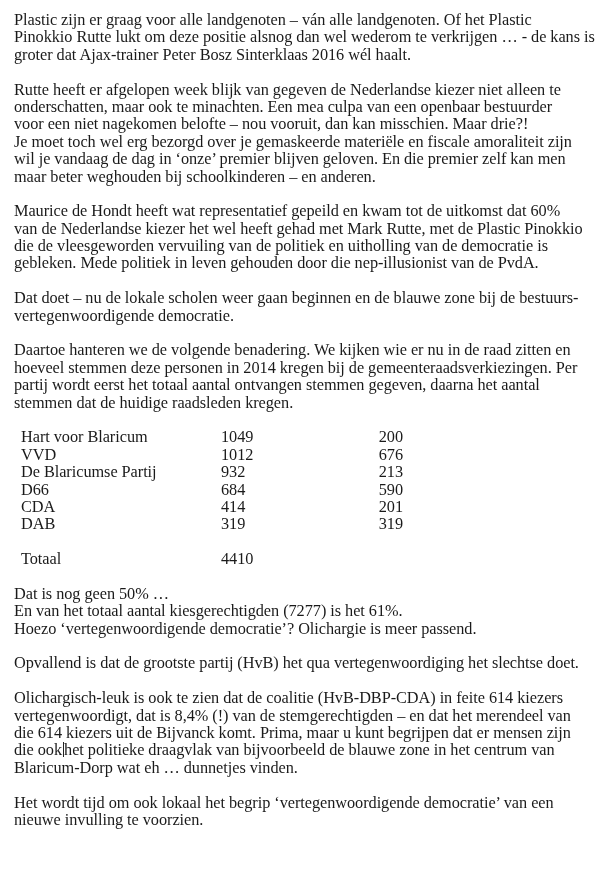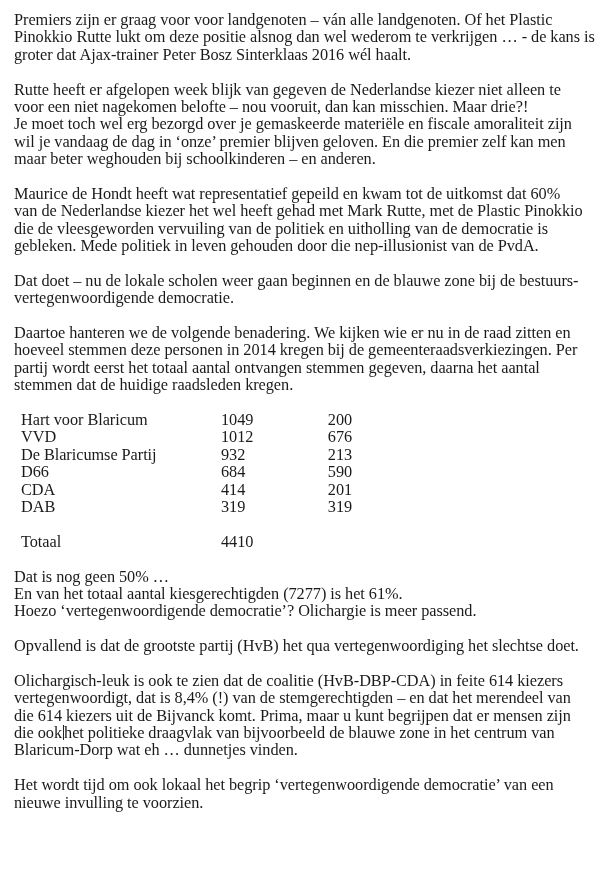--- a/index.html
+++ b/index.html
@@ -8,37 +8,38 @@
     position:absolute; left:14px; top:11px; width:580px;
     font-family: "Liberation Serif", serif;
     font-size:16.3px; line-height:17.4px; color:#1a1a1a;
     letter-spacing:-0.05px;
   }
   .line { white-space:nowrap; height:17.4px; }
   .blank { height:17.4px; }
   .row { display:flex; height:17.4px; white-space:nowrap; }
   .row .party { width:200px;margin-left:7px; }
   .row .total { width:56px; text-align:left; }
-  .row .council { width:126px; text-align:center; }
+  .row .council { width:126px; text-align:right; }
   .caret { display:inline-block; width:1px; height:15px; background:#222; vertical-align:-2px; margin:0 0.5px; }
 </style>
 </head>
 <body>
 
 <div class="doc">
 
   <div>
-    <div class="line">Premiers zijn er graag voor voor landgenoten – ván alle landgenoten. Of het Plastic</div>
+    <div class="line">Plastic zijn er graag voor alle landgenoten – ván alle landgenoten. Of het Plastic</div>
     <div class="line">Pinokkio Rutte lukt om deze positie alsnog dan wel wederom te verkrijgen … - de kans is</div>
     <div class="line">groter dat Ajax-trainer Peter Bosz Sinterklaas 2016 wél haalt.</div>
   </div>
   <div class="blank"></div>
 
   <div>
     <div class="line">Rutte heeft er afgelopen week blijk van gegeven de Nederlandse kiezer niet alleen te</div>
+    <div class="line">onderschatten, maar ook te minachten. Een mea culpa van een openbaar bestuurder</div>
     <div class="line">voor een niet nagekomen belofte – nou vooruit, dan kan misschien. Maar drie?!</div>
     <div class="line">Je moet toch wel erg bezorgd over je gemaskeerde materiële en fiscale amoraliteit zijn</div>
     <div class="line">wil je vandaag de dag in ‘onze’ premier blijven geloven. En die premier zelf kan men</div>
     <div class="line">maar beter weghouden bij schoolkinderen – en anderen.</div>
   </div>
   <div class="blank"></div>
 
   <div>
     <div class="line">Maurice de Hondt heeft wat representatief gepeild en kwam tot de uitkomst dat 60%</div>
     <div class="line">van de Nederlandse kiezer het wel heeft gehad met Mark Rutte, met de Plastic Pinokkio</div>

